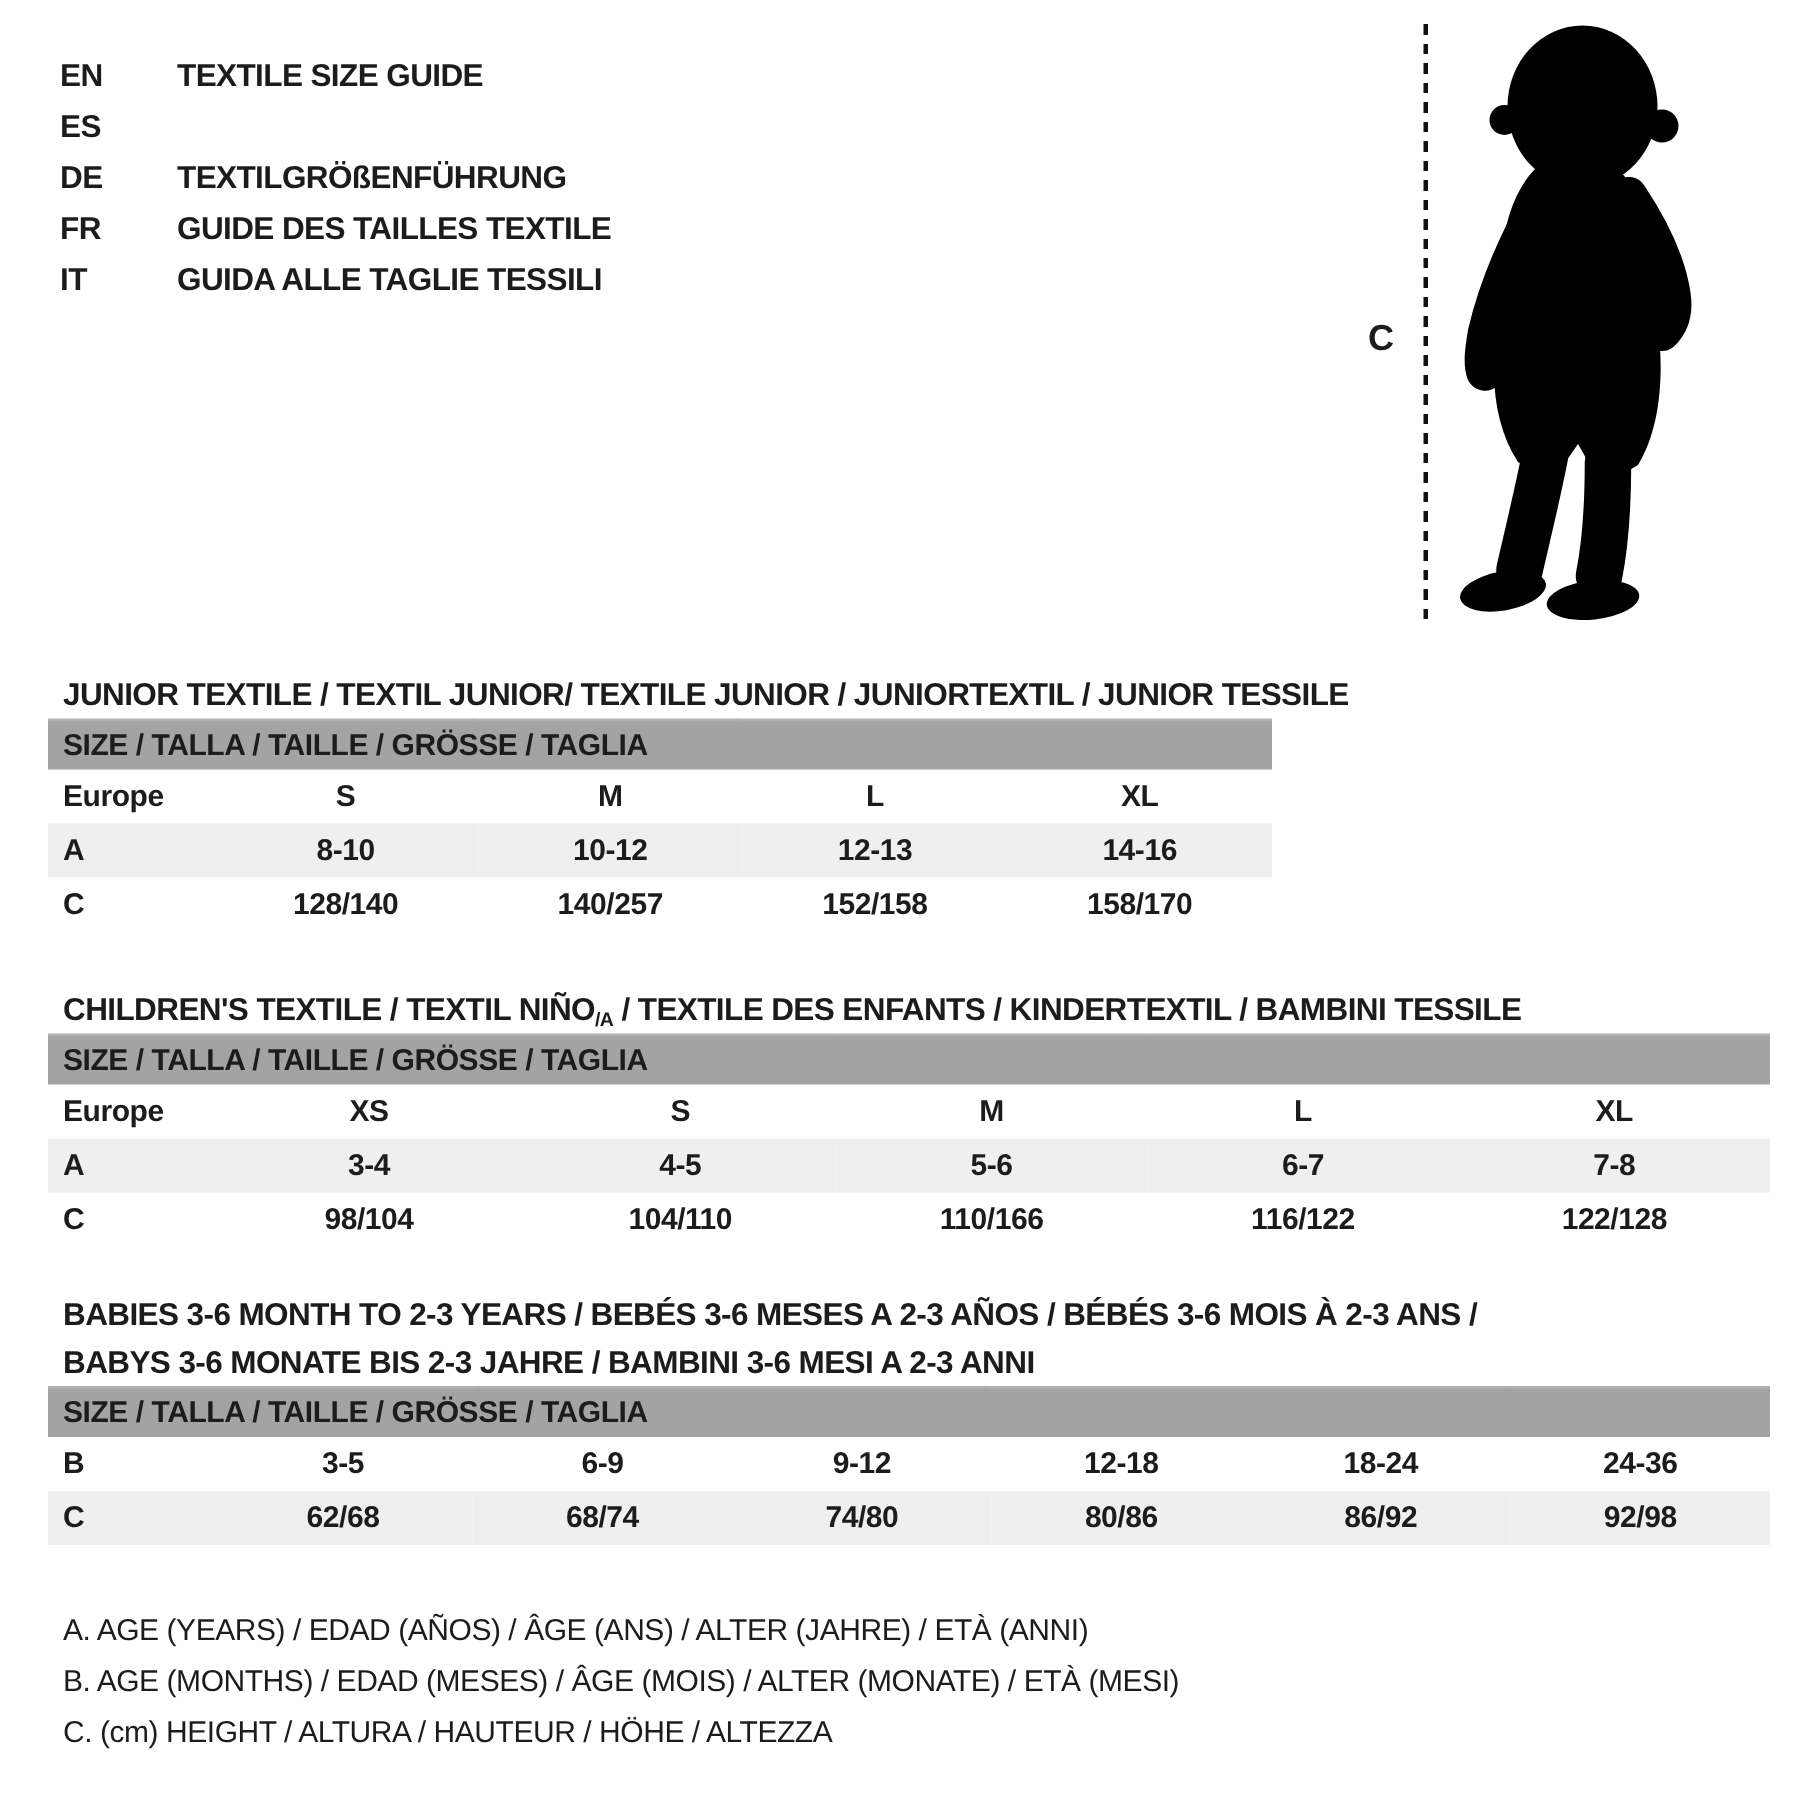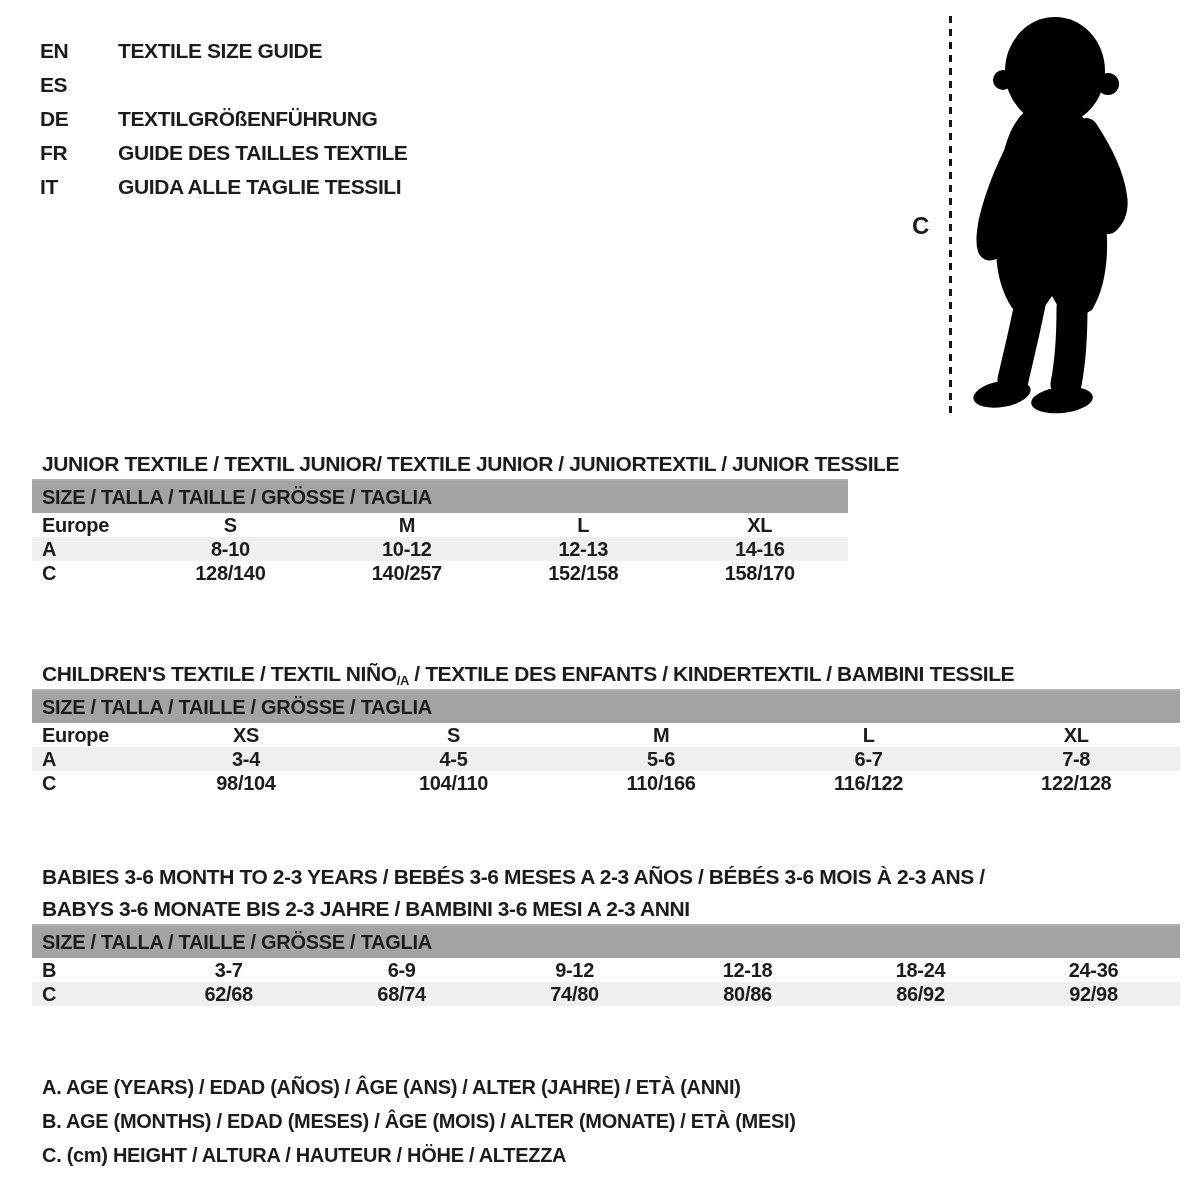--- a/index.html
+++ b/index.html
@@ -15,25 +15,25 @@
   
   .dashline{width:3px;background:repeating-linear-gradient(to bottom,#111 0 7px,transparent 7px 13px);}
   .c-label{font-weight:700;font-size:24px;}
   
   .sec-title{font-weight:700;font-size:21px;letter-spacing:-0.4px;white-space:nowrap;margin-top:18px;}
   .sub{font-size:13px;vertical-align:-4px;}
   
   table{border-collapse:collapse;table-layout:fixed;}
   .size-header{background:#a3a3a3;border-top:2px solid #b0b0b0;height:30px;
     font-weight:700;font-size:20px;letter-spacing:-0.3px;padding-left:10px;text-align:left;}
-  td{font-weight:700;font-size:20px;letter-spacing:-0.3px;height:24px;text-align:center;padding:0;}
+  td{font-weight:700;font-size:20px;letter-spacing:-0.3px;height:36px;text-align:center;padding:0;}
   td.rowlab{text-align:left;padding-left:10px;}
   tr.stripe td{background:#efefef;}
   
-  .legend-line{font-weight:700;font-size:20px;line-height:34px;letter-spacing:-0.3px;white-space:nowrap;}
+  .legend-line{font-weight:400;font-size:20px;line-height:34px;letter-spacing:-0.3px;white-space:nowrap;}
 </style>
 </head>
 <body>
 
 <div class="abs" style="left:40px;top:34px;">
   <div class="lang-row">
     <span>EN</span>
     <span>TEXTILE SIZE GUIDE</span>
   </div>
   <div class="lang-row">
@@ -192,21 +192,21 @@
       <col>
     </colgroup>
   <thead>
     <tr>
         <th class="size-header" colspan="7">SIZE / TALLA / TAILLE / GRÖSSE / TAGLIA</th>
       </tr>
   </thead>
   <tbody>
     <tr>
       <td class="rowlab">B</td>
-      <td>3-7</td>
+      <td>3-5</td>
       <td>6-9</td>
       <td>9-12</td>
       <td>12-18</td>
       <td>18-24</td>
       <td>24-36</td>
     </tr>
     <tr class="stripe">
       <td class="rowlab">C</td>
       <td>62/68</td>
       <td>68/74</td>

